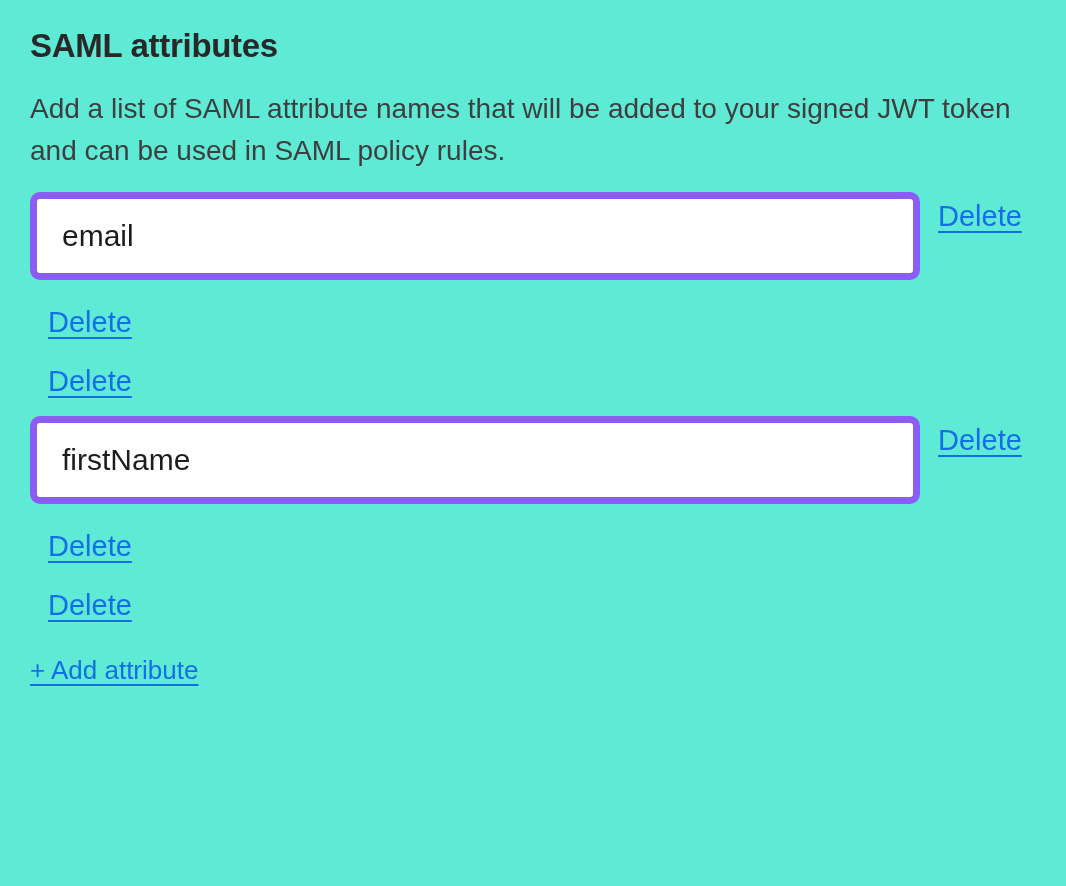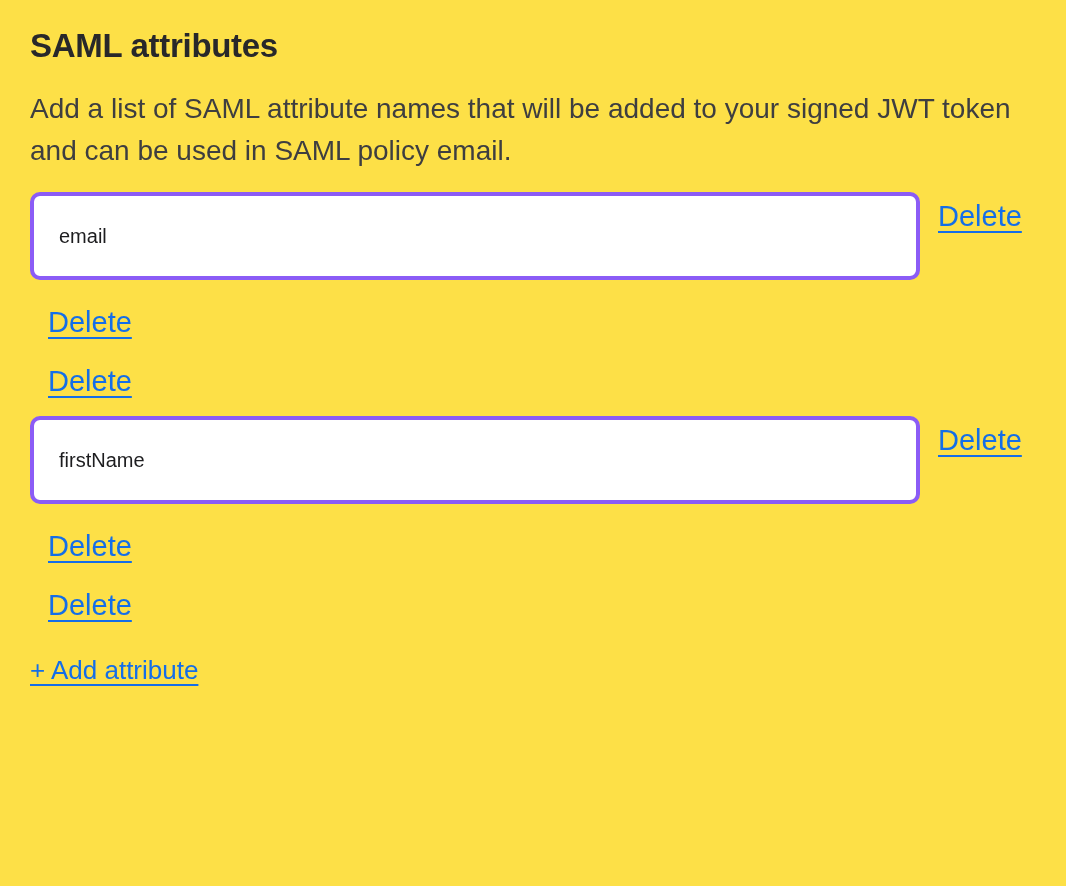--- a/index.html
+++ b/index.html
@@ -6,21 +6,21 @@
     margin: 0;
     padding: 0;
     background: #ffffff;
     font-family: "Liberation Sans", "DejaVu Sans", sans-serif;
   }
   .page {
     width: 1066px;
     height: 886px;
     box-sizing: border-box;
     padding: 24px 42px 0 30px;
-    background: #fde047;
+    background: #5eead4;
     overflow: hidden;
   }
   .section-title {
     margin: 0 0 20px 0;
     font-size: 33px;
     font-weight: 700;
     letter-spacing: -0.3px;
     color: #28282a;
     line-height: 44px;
   }
@@ -33,25 +33,25 @@
   .section-desc span { display: block; white-space: nowrap; }
   .attr-row {
     display: flex;
     align-items: flex-start;
     margin-bottom: 18px;
   }
   .attr-input {
     box-sizing: border-box;
     width: 890px;
     height: 88px;
-    border: 4px solid #8b5cf6;
+    border: 7px solid #8b5cf6;
     border-radius: 10px;
     padding: 0 25px;
     font-family: "Liberation Sans", "DejaVu Sans", sans-serif;
-    font-size: 20px;
+    font-size: 30px;
     color: #1d1d1f;
     background: #ffffff;
     outline: none;
   }
   a.link {
     color: #146ee8;
     text-decoration-thickness: 2px;
     text-underline-offset: 5px;
     cursor: pointer;
   }
@@ -72,21 +72,21 @@
 </style>
 </head>
 <body>
 
 <div class="page">
 
   <h2 class="section-title">SAML attributes</h2>
 
   <p class="section-desc">
     <span>Add a list of SAML attribute names that will be added to your signed JWT token</span>
-    <span>and can be used in SAML policy email.</span>
+    <span>and can be used in SAML policy rules.</span>
   </p>
 
   <div class="attr-row">
     <input class="attr-input" type="text" value="email" style="">
     <a class="link delete-link" href="#">Delete</a>
   </div>
 
   <div class="attr-row">
     <a class="link delete-link" href="#">Delete</a>
   </div>

